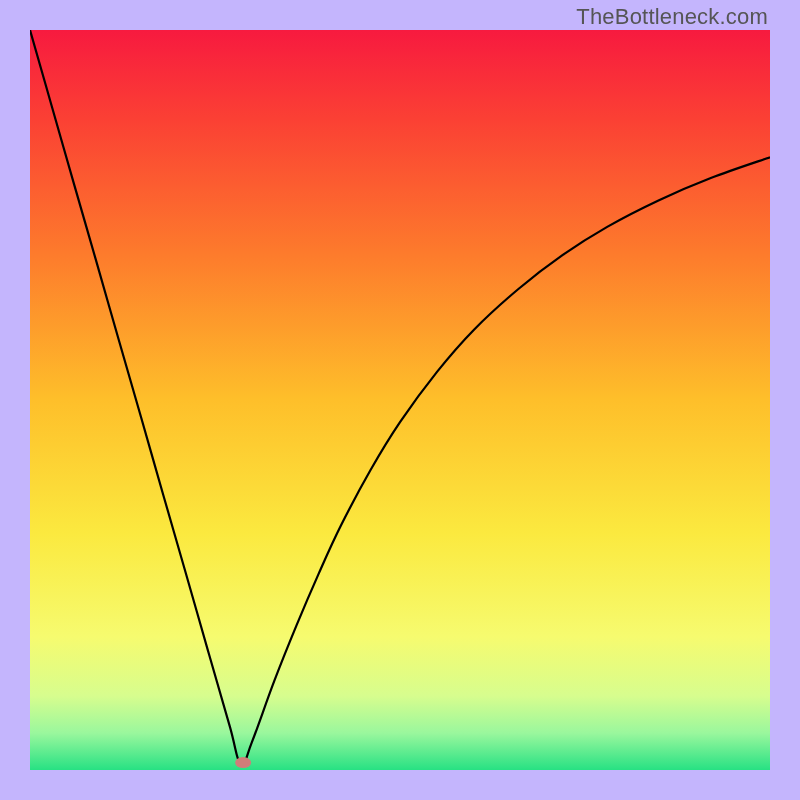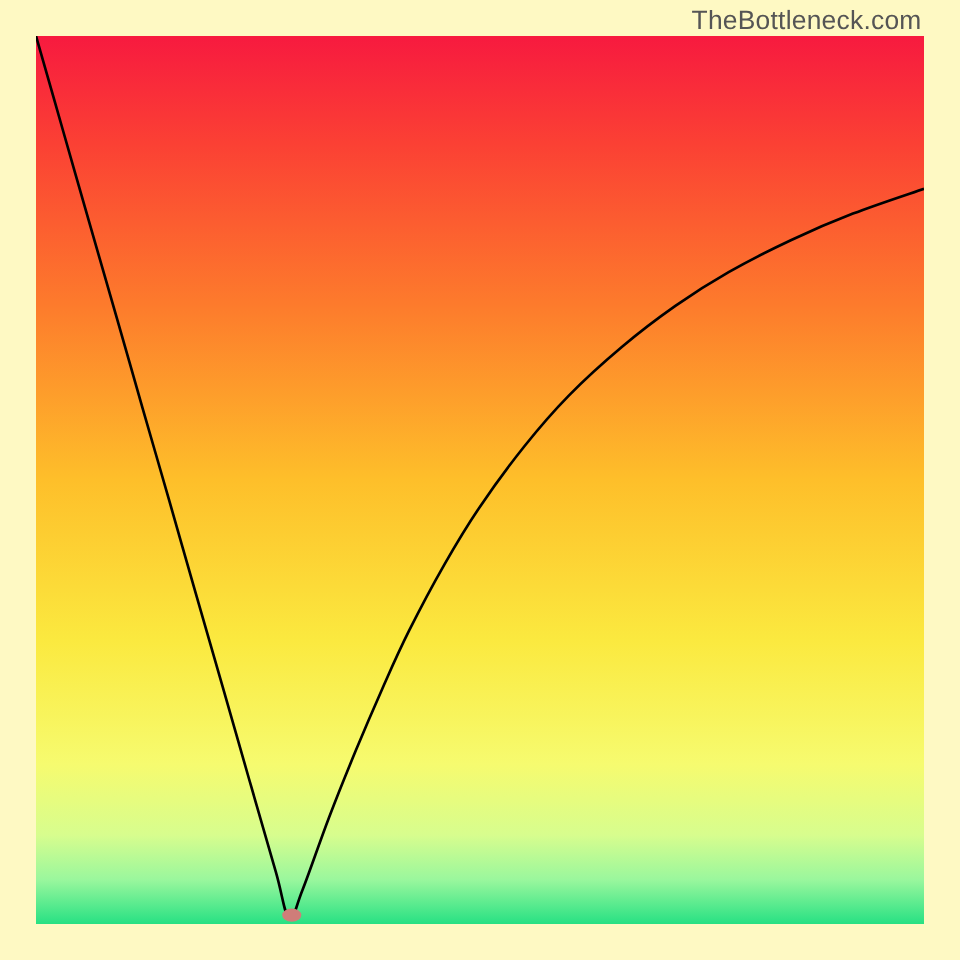--- a/index.html
+++ b/index.html
@@ -10,21 +10,21 @@
     background: #000;
     position: relative;
     font-family: Arial, Helvetica, sans-serif;
   }
   .frame {
     position: absolute;
     top: 0;
     left: 0;
     width: 800px;
     height: 800px;
-    background: #fef9c3;
+    background: #c4b5fd;
   }
   .plot {
     position: absolute;
     top: 30px;
     left: 30px;
     width: 740px;
     height: 740px;
     overflow: hidden;
   }
   .watermark {

